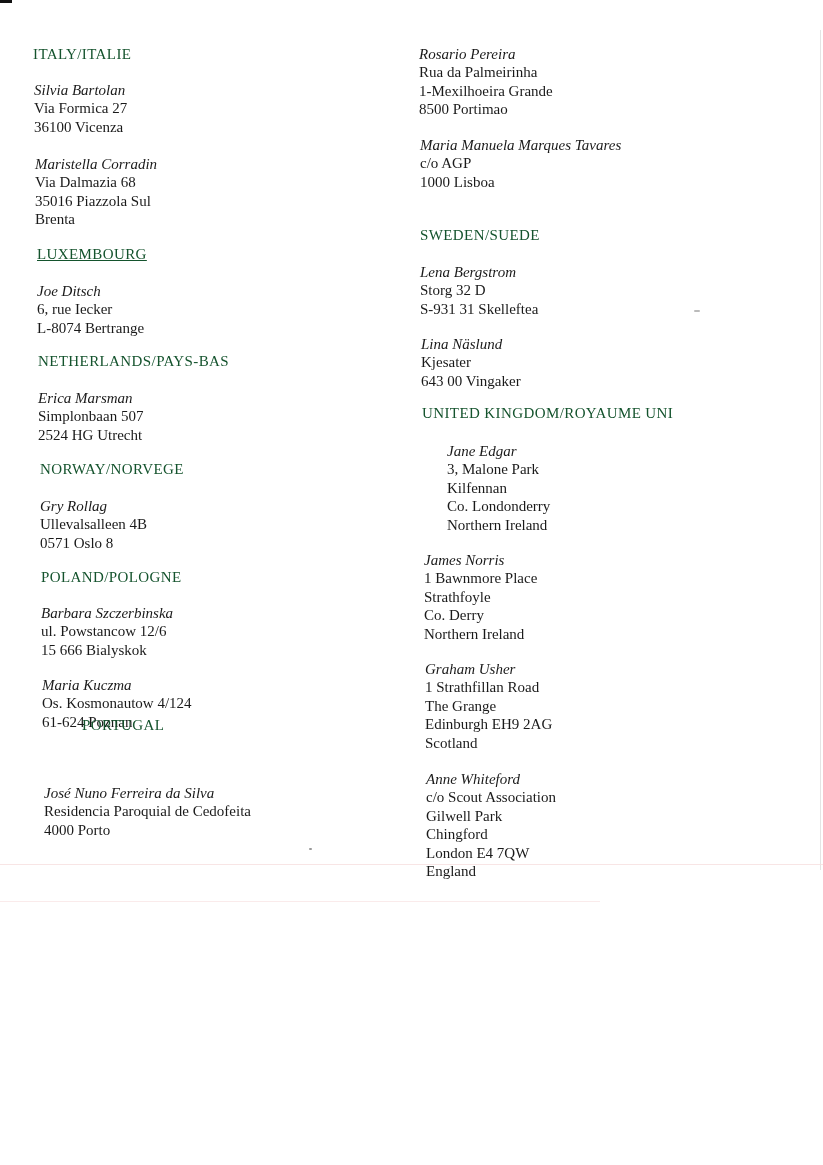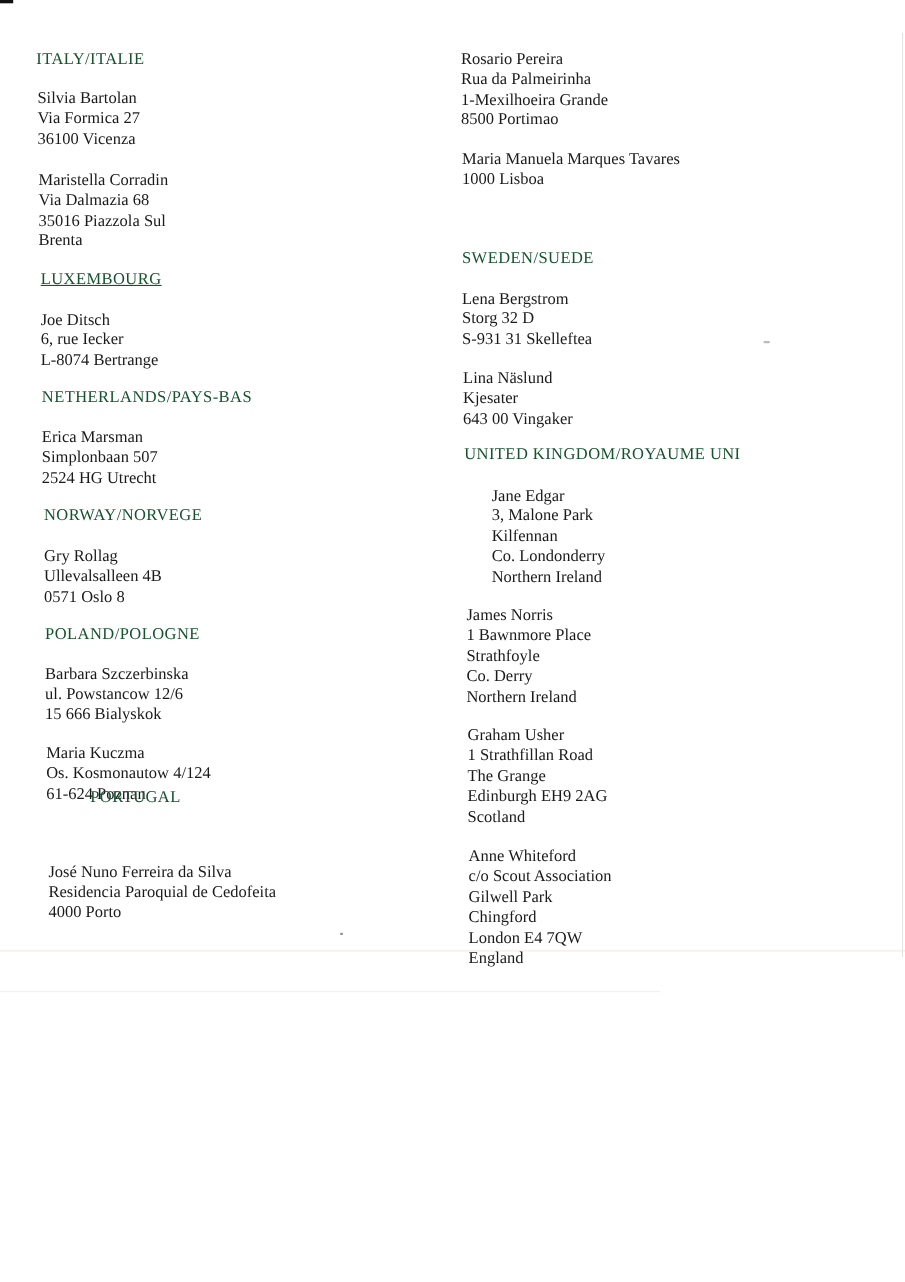--- a/index.html
+++ b/index.html
@@ -55,20 +55,21 @@
       color: #14532d;
     }
     .entry {
       position: absolute;
       font-family: "Liberation Serif", "DejaVu Serif", serif;
       font-size: 15px;
       line-height: 18.4px;
       white-space: nowrap;
     }
     .entry .name {
+      font-style: italic;
       display: block;
     }
     .entry .line {
       display: block;
     }
     .speck {
       position: absolute;
       width: 3px;
       height: 2px;
       background: #999;
@@ -153,20 +154,21 @@
 
   <div class="entry" style="top:45px; left:0;">
     <span class="name">Rosario Pereira</span>
     <span class="line">Rua da Palmeirinha</span>
     <span class="line">1-Mexilhoeira Grande</span>
     <span class="line">8500 Portimao</span>
   </div>
 
   <div class="entry" style="top:136px; left:1px;">
     <span class="name">Maria Manuela Marques Tavares</span>
+    <span class="line">c/o AGP</span>
     <span class="line">1000 Lisboa</span>
   </div>
 
   <div class="section-heading" style="top:227px; left:1px;">SWEDEN/SUEDE</div>
 
   <div class="entry" style="top:263px; left:1px;">
     <span class="name">Lena Bergstrom</span>
     <span class="line">Storg 32 D</span>
     <span class="line">S-931 31 Skelleftea</span>
   </div>

